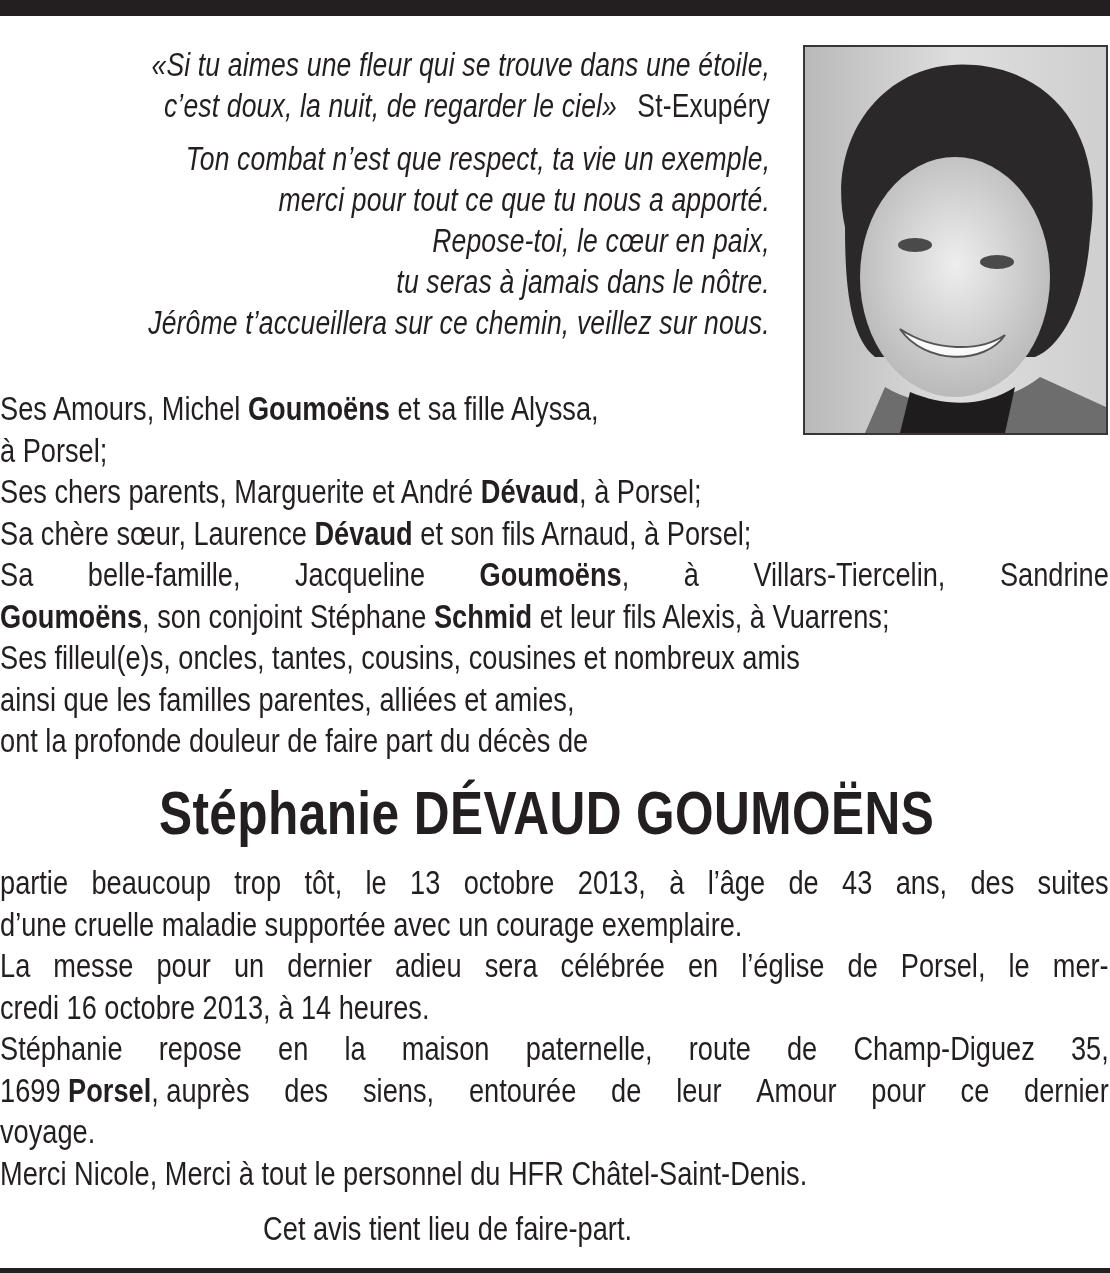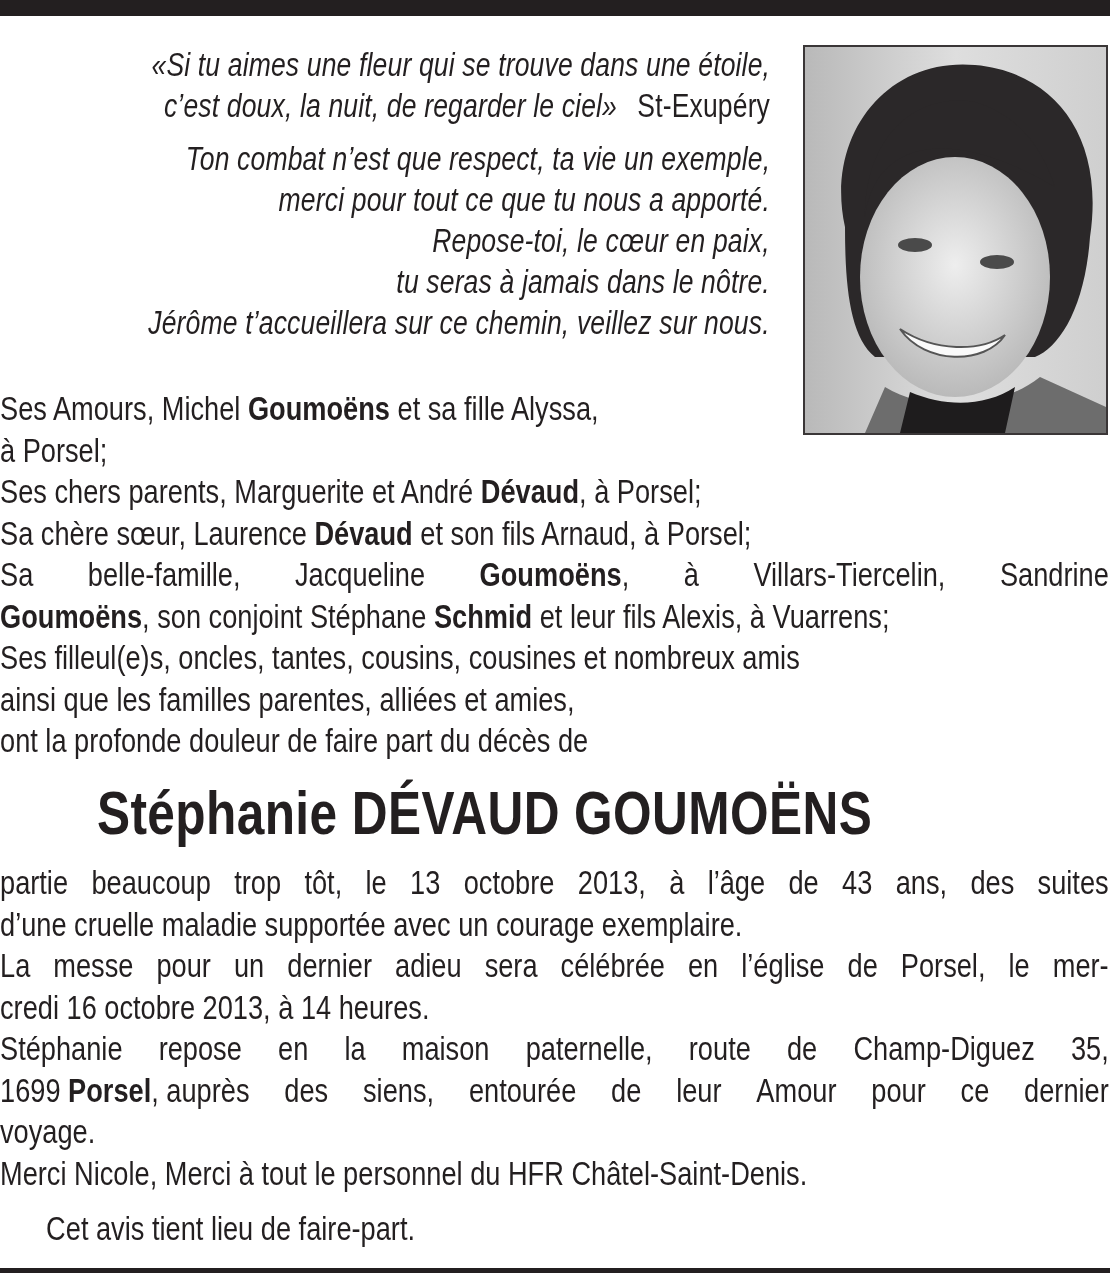--- a/index.html
+++ b/index.html
@@ -16,25 +16,25 @@
   .photo { position: absolute; left: 803px; top: 45px; width: 301px; height: 386px;
            border: 2px solid #3a3637; overflow: hidden; background: #c9c9c9; }
   .photo svg { display: block; width: 100%; height: 100%; }
 
   .body-text { position: absolute; left: 0; width: 1110px; font-size: 34px; line-height: 41.5px; }
   .line { position: absolute; left: 0; height: 42px; white-space: nowrap;
           transform: scaleX(0.80); transform-origin: left top; }
   .line.just { width: 1386px; display: flex; justify-content: space-between; }
   b { font-weight: 700; }
 
-  .deceased { position: absolute; left: 0; top: 778px; width: 1093px; }
+  .deceased { position: absolute; left: 0; top: 778px; width: 1093px; text-align: center; }
   .deceased span { display: inline-block; font-size: 62px; font-weight: 700; line-height: 70px;
                    transform: scaleX(0.80); white-space: nowrap; letter-spacing: 0.5px; }
 
-  .closing { position: absolute; left: 0; top: 1208px; width: 896px; text-align: left; }
+  .closing { position: absolute; left: 0; top: 1208px; width: 896px; text-align: center; }
   .closing span { display: inline-block; font-size: 34px; line-height: 41px; transform: scaleX(0.80); white-space: nowrap; }
 </style>
 </head>
 <body>
 
 <div class="bar-top"></div>
 
 <div class="quote-block">
   <div class="qline" style="top:0px"><span>«Si tu aimes une fleur qui se trouve dans une étoile,</span></div>
   <div class="qline" style="top:41px"><span>c’est doux, la nuit, de regarder le ciel»</span><span class="author">St-Exupéry</span></div>

